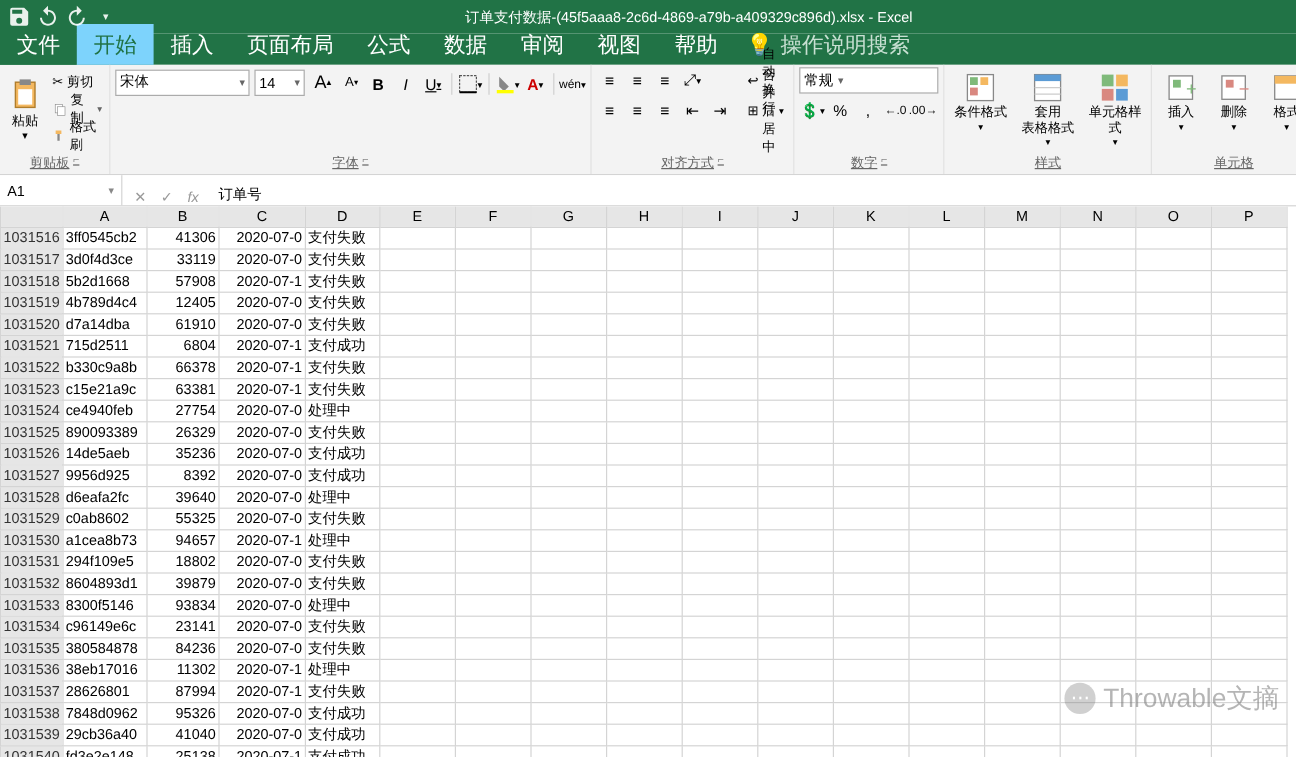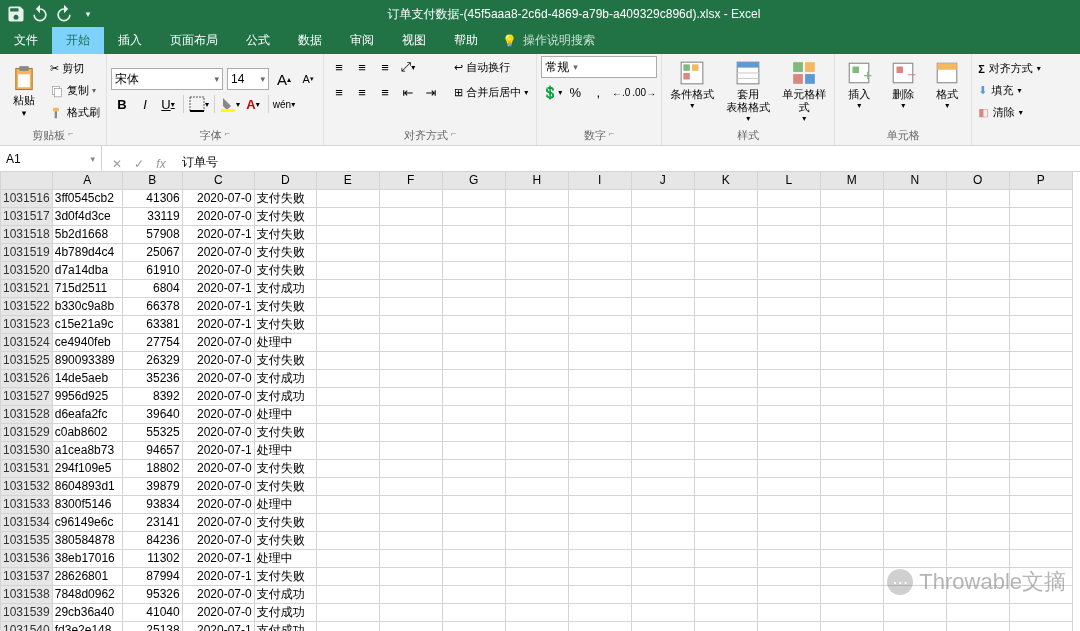--- a/index.html
+++ b/index.html
@@ -6,30 +6,30 @@
 body { background: #fff; overflow: hidden; width: 1080px; height: 631px; position: relative; }
 
 
 .titlebar { height: 28px; background: #217346; color: #fff; display: flex; align-items: center; font-size: 12px; }
 .titlebar-left { display: flex; gap: 4px; padding-left: 6px; align-items: center; }
 .titlebar-left .qat-btn { width: 20px; height: 20px; display: flex; align-items: center; justify-content: center; cursor: pointer; fill: #fff; opacity: 0.9; }
 .titlebar-center { flex: 1; text-align: center; font-size: 12px; }
 .titlebar-right { padding-right: 6px; width: 30px; }
 
 
-.ribbon-tabs { height: 26px; background: #217346; display: flex; align-items: flex-end; font-size: 12px; }
+.ribbon-tabs { height: 26px; background: #217346; display: flex; align-items: flex-end; font-size: 18px; }
 .ribbon-tab { padding: 5px 14px; color: #fff; cursor: pointer; }
 .ribbon-tab.file { background: #217346; }
 .ribbon-tab.active { background: #7dd3fc; color: #217346; font-weight: 500; }
 .tellme { display: flex; align-items: center; color: #c8e0d2; padding: 0 6px 5px 10px; gap: 6px; }
 
 
 .ribbon { height: 92px; background: #f3f3f3; border-bottom: 1px solid #d4d4d4; display: flex; font-size: 11px; }
 .group { border-right: 1px solid #e1e1e1; display: flex; flex-direction: column; padding: 2px 4px 0 4px; position: relative; }
-.group-label { font-size: 11px; color: #666; text-align: center; padding: 2px 0; margin-top: auto; display:flex; justify-content:center; align-items:flex-start; gap:3px;}
+.group-label { font-size: 11px; color: #666; text-align: center; padding: 2px 0; margin-top: auto; display:flex; justify-content:center; align-items:flex-start; gap:3px;text-decoration:underline;}
 .group-label .dialog-launcher { font-size:9px; color:#888; cursor:pointer;}
 .group-body { display: flex; gap: 4px; flex: 1; align-items: flex-start; padding-top: 2px;}
 
 
 .bigbtn { display: flex; flex-direction: column; align-items: center; justify-content: center; width: 40px; height: 66px; cursor: pointer; font-size:11px;}
 .bigbtn svg { width: 28px; height: 28px; }
 .small-stack { display: flex; flex-direction: column; gap: 1px; }
 .smallbtn { display: flex; align-items: center; gap: 3px; font-size: 11px; cursor: pointer; height: 21px; padding: 0 2px;}
 .smallbtn svg { width: 14px; height: 14px; }
 
@@ -164,21 +164,21 @@
           </div>
       </div>
     </div>
     <div class="group-label">
         <span>剪贴板</span>
         <span class="dialog-launcher">⌐</span>
       </div>
   </div>
 
   <div class="group">
-    <div style="display:flex;flex-direction:column;margin-top:12px;">
+    <div style="display:flex;flex-direction:row;">
       <div class="font-row1">
         <div class="combo fontname">
             <span>宋体</span>
             <span class="dd">▾</span>
           </div>
         <div class="combo fontsize">
             <span>14</span>
             <span class="dd">▾</span>
           </div>
         <div class="font-aa">
@@ -463,21 +463,21 @@
           <td class="colRest"></td>
           <td class="colRest"></td>
           <td class="colRest"></td>
           <td class="colRest"></td>
           <td class="colRest"></td>
           <td class="colRest"></td>
         </tr>
         <tr>
           <td class="rowhdr">1031519</td>
           <td class="colA">4b789d4c4</td>
-          <td class="colB">25067</td>
+          <td class="colB">12405</td>
           <td class="colC">2020-07-0</td>
           <td class="colD">支付失败</td>
           <td class="colRest"></td>
           <td class="colRest"></td>
           <td class="colRest"></td>
           <td class="colRest"></td>
           <td class="colRest"></td>
           <td class="colRest"></td>
           <td class="colRest"></td>
           <td class="colRest"></td>

